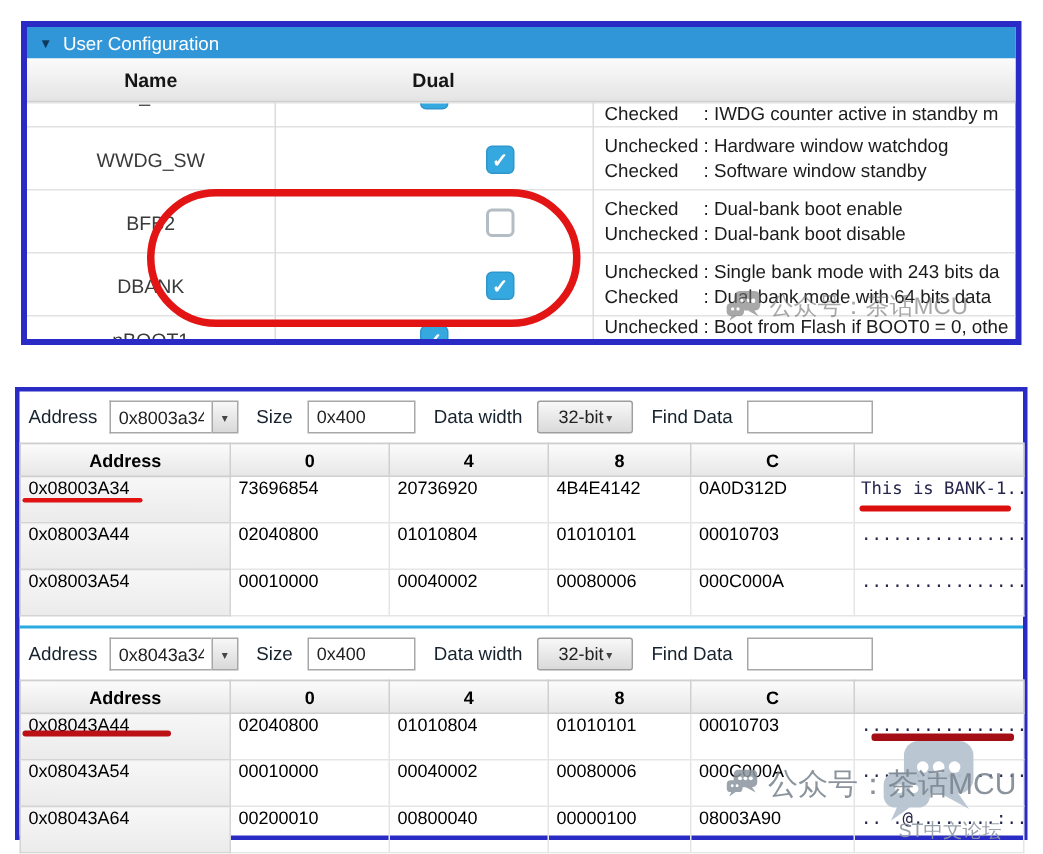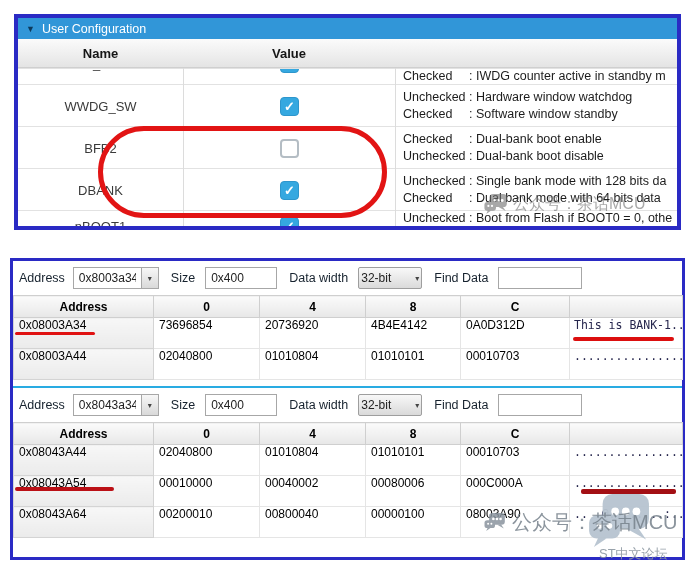--- a/index.html
+++ b/index.html
@@ -27,21 +27,21 @@
   .th-value { flex:0 0 212px; display:flex; align-items:center; justify-content:center; }
   .th-desc  { flex:1; }
   .cfg-rows { position:relative; height:158px; overflow:hidden; }
   .vline { position:absolute; top:0; bottom:0; width:1px; background:#dcdcdc; z-index:2; }
   .vl-1 { left:165px; } .vl-2 { left:377px; }
   .cfg-row { display:flex; border-top:1px solid #e2e2e2; position:relative; }
   .cfg-row:first-child { border-top:none; }
   .h16 { height:16px; } .h42 { height:42px; }
   .rowleft { flex:0 0 378px; position:relative; overflow:hidden; }
   .rowleft-inner { position:absolute; left:0; width:100%; height:42px; display:flex; align-items:center; }
-  .anchor-top    .rowleft-inner { top:0; }
+  .anchor-top    .rowleft-inner { top:0;gap:44px; }
   .anchor-bottom .rowleft-inner { bottom:0; }
   .anchor-up6    .rowleft-inner { top:-6px; }
   .name-cell { flex:0 0 165px; text-align:center; font-size:13px; color:#3a3a3a; }
   .value-cell { flex:0 0 213px; display:flex; align-items:center; justify-content:center; }
   .cb {
     width:19px; height:19px; border-radius:4px;
     display:flex; align-items:center; justify-content:center;
   }
   .cb.checked { background:#35a8e0; border:1px solid #2e96cc; color:#fff;
                 font-size:13px; font-weight:bold; }
@@ -84,21 +84,21 @@
   .tb-input {
     height:22px; border:1px solid #a7a7a7; font-size:12px; padding:0 5px;
     font-family:"Liberation Sans",sans-serif; color:#222;
   }
   .size-input { width:72px; margin-left:10px; }
   .find-input { width:84px; margin-left:10px; }
   .ml12 { margin-left:12px; }
   .dw-select {
     margin-left:10px; width:64px; height:22px;
     background:linear-gradient(#f8f8f8,#dadada); border:1px solid #9e9e9e; border-radius:2px;
-    display:flex; align-items:center; justify-content:space-between; padding:0 2px;
+    display:flex; align-items:center; justify-content:space-between; padding:0 13px;
     font-size:12px; color:#222;
   }
   .dw-select .arr { font-size:8px; color:#444; }
 
   table.mem-table { width:669px; border-collapse:collapse; table-layout:fixed; font-size:12px; }
   .mem-table th {
     height:22px; background:linear-gradient(#fbfbfb,#e7e7e7);
     border:1px solid #cfcfcf; font-weight:bold; color:#000; text-align:center;
   }
   .mem-table td {
@@ -135,21 +135,21 @@
 </head>
 <body>
 
 <div class="cfg-panel">
   <div class="cfg-header">
     <span class="tri">▼</span>
     <span>User Configuration</span>
   </div>
   <div class="cfg-thead">
     <div class="th-name">Name</div>
-    <div class="th-value">Value</div>
+    <div class="th-value">Dual</div>
     <div class="th-desc"></div>
   </div>
   <div class="cfg-rows">
     <div class="vline vl-1"></div>
     <div class="vline vl-2"></div>
 
     <div class="cfg-row h16 anchor-bottom">
       <div class="rowleft">
           <div class="rowleft-inner">
         <div class="name-cell">IWDG_STDBY</div>
@@ -202,21 +202,21 @@
           <div class="rowleft-inner">
         <div class="name-cell">DBANK</div>
         <div class="value-cell">
               <div class="cb checked">
                 <span class="tick">✓</span>
               </div>
             </div>
       </div>
         </div>
       <div class="desc-cell">
-        <div class="desc-line"><span class="state">Unchecked</span><span class="sep">: </span><span>Single bank mode with 128 bits da</span></div>
+        <div class="desc-line"><span class="state">Unchecked</span><span class="sep">: </span><span>Single bank mode with 243 bits da</span></div>
         <div class="desc-line"><span class="state">Checked</span><span class="sep">: </span><span>Dual bank mode with 64 bits data</span></div>
       </div>
     </div>
 
     <div class="cfg-row h16 anchor-up6">
       <div class="rowleft">
           <div class="rowleft-inner">
         <div class="name-cell">nBOOT1</div>
         <div class="value-cell">
               <div class="cb checked">
@@ -280,20 +280,28 @@
         <td>4B4E4142</td>
         <td>0A0D312D</td>
         <td class="ascii">This is BANK-1..</td>
       </tr>
       <tr>
         <td class="addr">0x08003A44</td>
         <td>02040800</td>
         <td>01010804</td>
         <td>01010101</td>
         <td>00010703</td>
+        <td class="ascii">................</td>
+      </tr>
+      <tr>
+        <td class="addr">0x08003A54</td>
+        <td>00010000</td>
+        <td>00040002</td>
+        <td>00080006</td>
+        <td>000C000A</td>
         <td class="ascii">................</td>
       </tr>
     </tbody>
       </table>
   </div>
 
   <div class="bank-divider"></div>
 
   <div class="mem-section">
     <div class="mem-toolbar">

